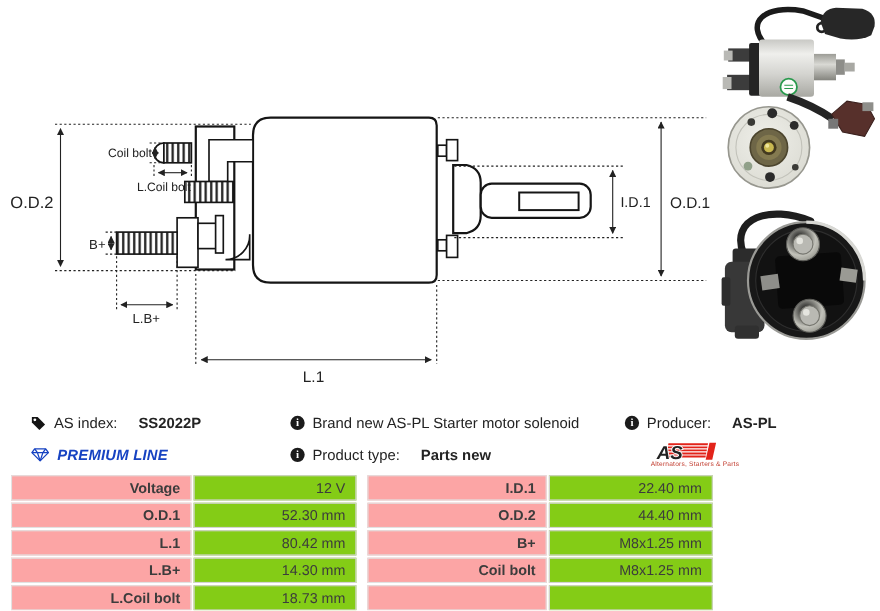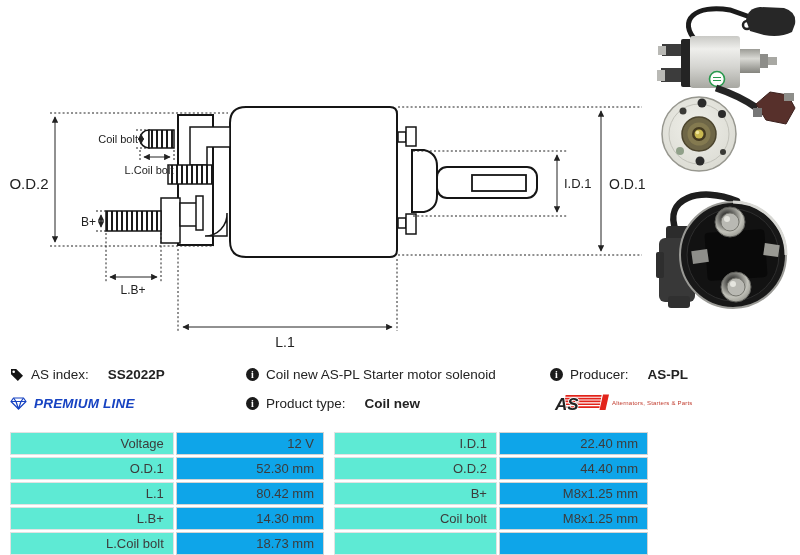--- a/index.html
+++ b/index.html
@@ -1,41 +1,41 @@
 <!DOCTYPE html>
 <html><head>
 <meta charset="utf-8">
 <style>
   html,body{margin:0;padding:0;background:#fff;}
   .stage{position:relative;width:800px;height:555px;background:#fff;overflow:hidden;
          font-family:"Liberation Sans",sans-serif;}
   svg text{font-family:"Liberation Sans",sans-serif;fill:#222;}
 
   
-  .info-bar{position:absolute;top:360px;left:0;width:664px;height:58px;
+  .info-bar{position:absolute;top:370px;left:0;width:664px;height:58px;
             display:grid;grid-template-columns:236px 304px 104px;
             grid-template-rows:29px 29px;align-items:center;
-            padding-left:10px;font-size:13.5px;color:#232323;}
+            padding-left:28px;font-size:13.5px;color:#232323;}
   .ib-cell{display:flex;align-items:center;gap:7px;white-space:nowrap;}
   .ib-cell b{font-weight:700;margin-left:12px;}
   .iico{width:13px;height:13px;border-radius:50%;background:#1b1b1b;color:#fff;
         flex:0 0 13px;font-size:10px;font-weight:bold;
         font-family:"Liberation Serif",serif;display:inline-flex;
         align-items:center;justify-content:center;line-height:1;}
   .premium{color:#1743c2;font-weight:700;letter-spacing:.2px;font-style:italic;}
-  .logo-wrap{display:flex;flex-direction:row;align-items:center;margin-left:auto;}
+  .logo-wrap{display:flex;flex-direction:column;align-items:flex-start;margin-left:auto;}
   .as-logo-sub{font-size:6px;color:#c0392b;margin-top:-2px;letter-spacing:.2px;}
 
   
   .tables{position:absolute;top:430px;left:8px;display:flex;gap:6px;}
   table.spec{border-collapse:separate;border-spacing:2px;width:318px;
              font-size:13px;color:#3c3c3c;}
   table.spec td{height:21px;text-align:right;padding:0 9px 0 4px;}
-  td.tl{width:156px;background:#5eead4;border:1px solid #e2e2e2;}
-  td.tv{width:140px;background:#0ea5e9;border:1px solid #d3d3d3;}
+  td.tl{width:156px;background:#fca5a5;border:1px solid #e2e2e2;font-weight:bold;}
+  td.tv{width:140px;background:#84cc16;border:1px solid #d3d3d3;}
 </style>
 </head>
 <body>
 
 <div class="stage">
 
   
   <svg width="800" height="370" viewBox="0 0 800 370">
     <defs>
       <marker id="ah" viewBox="0 0 10 10" refX="9" refY="5" markerWidth="6.5" markerHeight="6.5" orient="auto-start-reverse">
@@ -217,41 +217,41 @@
     <div class="ib-cell">
       <svg width="14" height="14" viewBox="0 0 14 14">
         <path d="M1,6.2 V1 H6.2 L13,7.8 7.8,13 Z" fill="#141414"></path>
         <circle cx="3.7" cy="3.7" r="1.3" fill="#fff"></circle>
       </svg>
       <span>AS index:</span>
       <b>SS2022P</b>
     </div>
     <div class="ib-cell">
       <span class="iico">i</span>
-      <span>Coil new AS-PL Starter motor solenoid</span>
+      <span>Brand new AS-PL Starter motor solenoid</span>
     </div>
     <div class="ib-cell">
       <span class="iico">i</span>
       <span>Producer:</span>
       <b>AS-PL</b>
     </div>
 
     <div class="ib-cell">
       <svg width="17" height="13" viewBox="0 0 17 13">
         <g fill="none" stroke="#1743c2" stroke-width="1.2" stroke-linejoin="round">
           <path d="M3.5,1 H13.5 L16,4.5 8.5,12 1,4.5 Z"></path>
           <path d="M1,4.5 H16 M3.5,1 L6,4.5 8.5,12 M13.5,1 L11,4.5 8.5,12"></path>
         </g>
       </svg>
       <span class="premium">PREMIUM LINE</span>
     </div>
     <div class="ib-cell">
       <span class="iico">i</span>
       <span>Product type:</span>
-      <b>Coil new</b>
+      <b>Parts new</b>
     </div>
     <div class="ib-cell">
       <div class="logo-wrap">
         <svg width="62" height="21" viewBox="0 0 62 21">
           <g fill="#e2231a" transform="skewX(-10)">
             <rect x="16" y="2" width="36" height="1.7"></rect>
             <rect x="16" y="4.8" width="36" height="1.7"></rect>
             <rect x="16" y="7.6" width="36" height="1.7"></rect>
             <rect x="16" y="10.4" width="36" height="1.7"></rect>
             <rect x="16" y="13.2" width="36" height="1.7"></rect>

